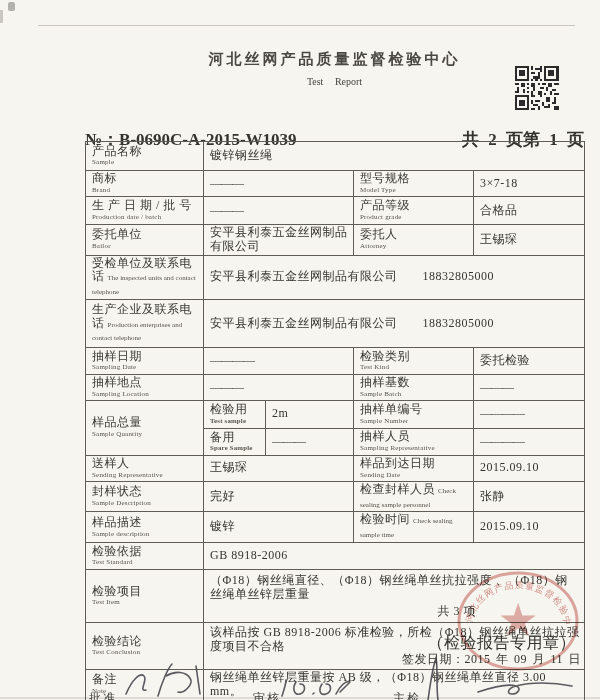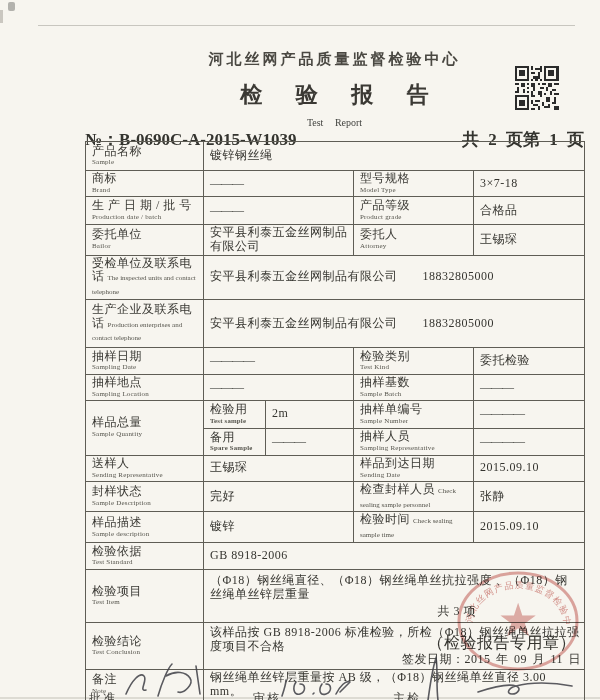--- a/index.html
+++ b/index.html
@@ -47,21 +47,20 @@
 </head>
 <body>
 
 <div class="artifact" style="left:8px;top:2px;width:7px;height:9px;background:#8f8e89;border-radius:2px;opacity:.65;"></div>
 <div class="artifact" style="left:0;top:10px;width:3px;height:13px;background:#b6b4ad;opacity:.7;"></div>
 <div class="artifact" style="left:38px;top:25px;width:537px;height:1px;background:#c8c6bf;"></div>
 <div class="artifact" style="left:0;top:697px;width:600px;height:2px;background:#dddbd3;"></div>
 
 <div class="hdr">
   <div class="org">河北丝网产品质量监督检验中心</div>
-  <div class="title">检 验 报 告</div>
   <div class="subtitle">Test   Report</div>
 </div>
 
 <svg class="qr" width="45" height="44" viewBox="0 0 21 21" shape-rendering="crispEdges">
   <g fill="#2b2b2b">
     <rect x="0" y="0" width="7" height="7"></rect>
       <rect x="14" y="0" width="7" height="7"></rect>
       <rect x="0" y="14" width="7" height="7"></rect>
     <rect x="1" y="1" width="5" height="5" fill="#f7f5ef"></rect>
       <rect x="15" y="1" width="5" height="5" fill="#f7f5ef"></rect>

